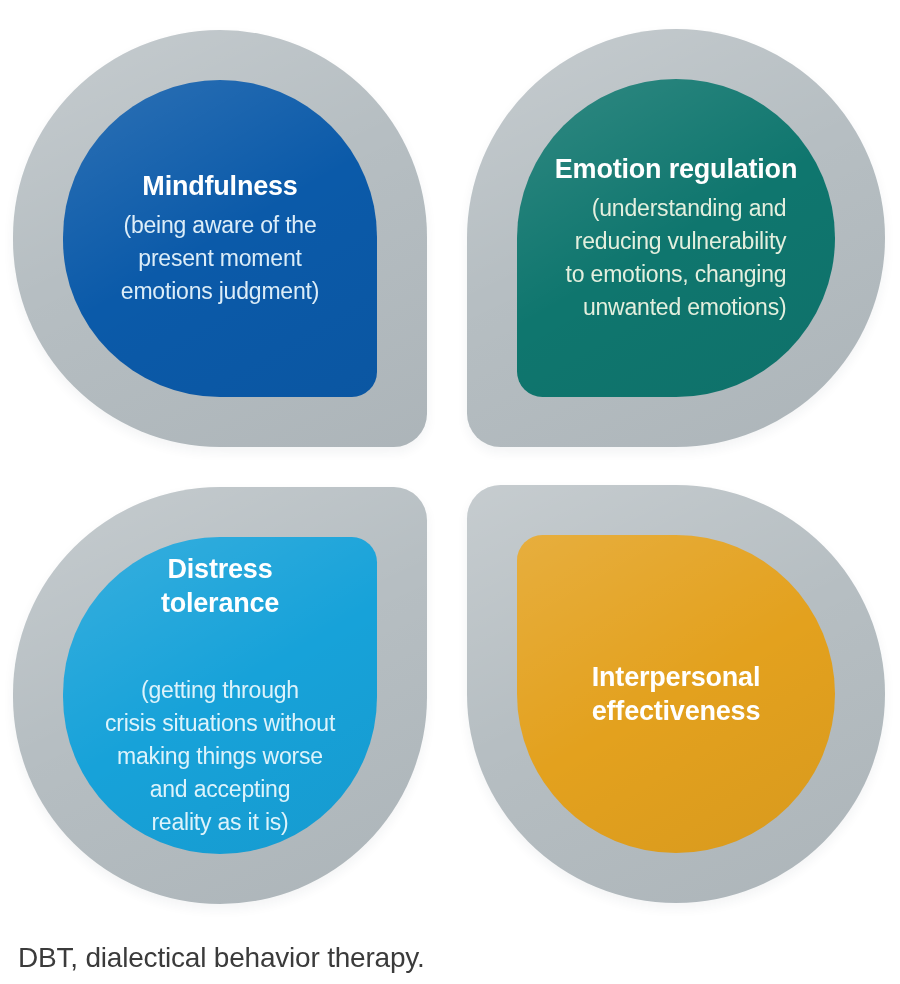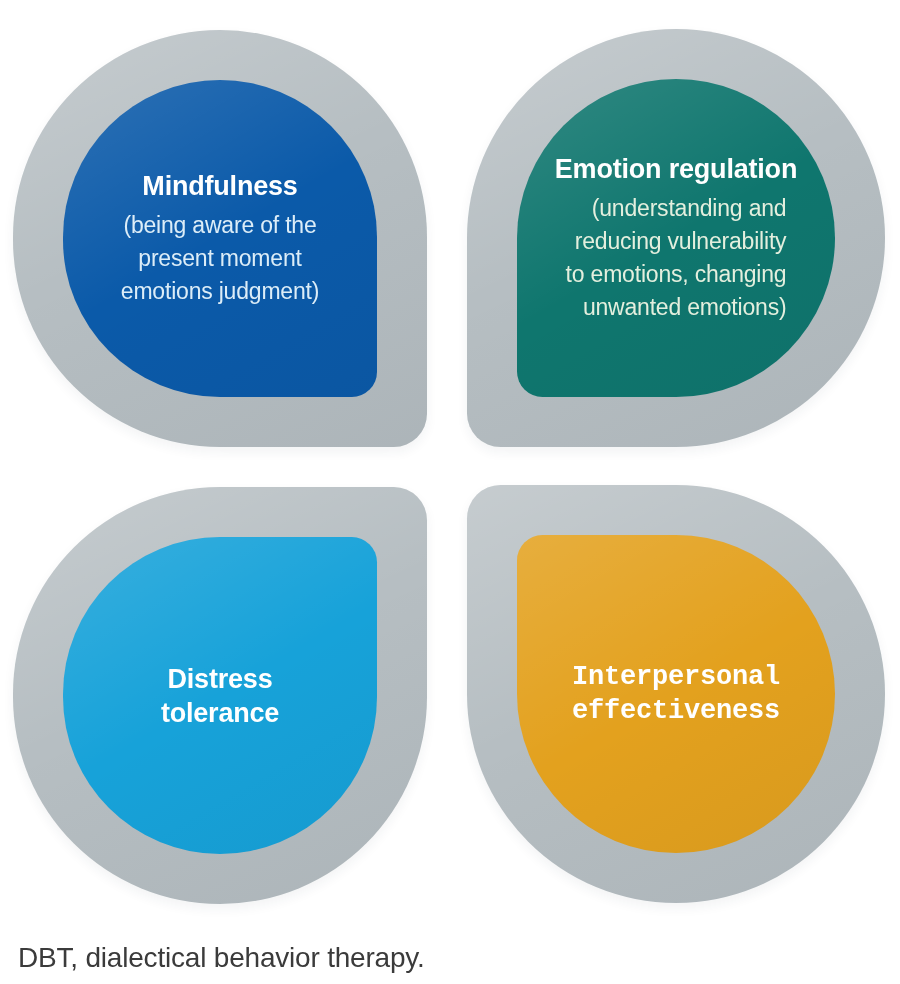--- a/index.html
+++ b/index.html
@@ -70,21 +70,21 @@
   .q-bl { left: 13px;  top: 487px; width: 414px; height: 417px; }
   .q-br { left: 467px; top: 485px; width: 418px; height: 418px; }
   
   .q-tl .outer { border-radius: 212px 212px 34px 212px; }
   .q-tl .inner { border-radius: 162px 162px 26px 162px; }
   .q-tr .outer { border-radius: 212px 212px 212px 34px; }
   .q-tr .inner { border-radius: 162px 162px 162px 26px; }
   .q-bl .outer { border-radius: 212px 34px 212px 212px; }
   .q-bl .inner { border-radius: 162px 26px 162px 162px; gap: 48px; }
   .q-br .outer { border-radius: 34px 212px 212px 212px; }
-  .q-br .inner { border-radius: 26px 162px 162px 162px; font-family: Liberation Mono, monospace; }
+  .q-br .inner { border-radius: 26px 162px 162px 162px; }
   #caption {
     position: absolute;
     left: 18px;
     top: 944px;
     font-size: 28px;
     line-height: 28px;
     letter-spacing: -0.2px;
   }
 </style>
 </head>
@@ -111,20 +111,25 @@
 to emotions, changing
 unwanted emotions)</div>
     </div>
   </div>
 
   <div class="quad q-bl">
     <div class="outer" style="background: rgb(182, 190, 194);"></div>
     <div class="inner" style="background: rgb(23, 162, 217);">
       <div class="bubble-title" style="color: rgb(255, 255, 255);">Distress
 tolerance</div>
+      <div class="bubble-body" style="color: rgb(221, 243, 251);">(getting through
+crisis situations without
+making things worse
+and accepting
+reality as it is)</div>
     </div>
   </div>
 
   <div class="quad q-br">
     <div class="outer" style="background: rgb(182, 190, 194);"></div>
     <div class="inner" style="background: rgb(227, 161, 30);">
       <div class="bubble-title" style="color: rgb(255, 255, 255);">Interpersonal
 effectiveness</div>
     </div>
   </div>

